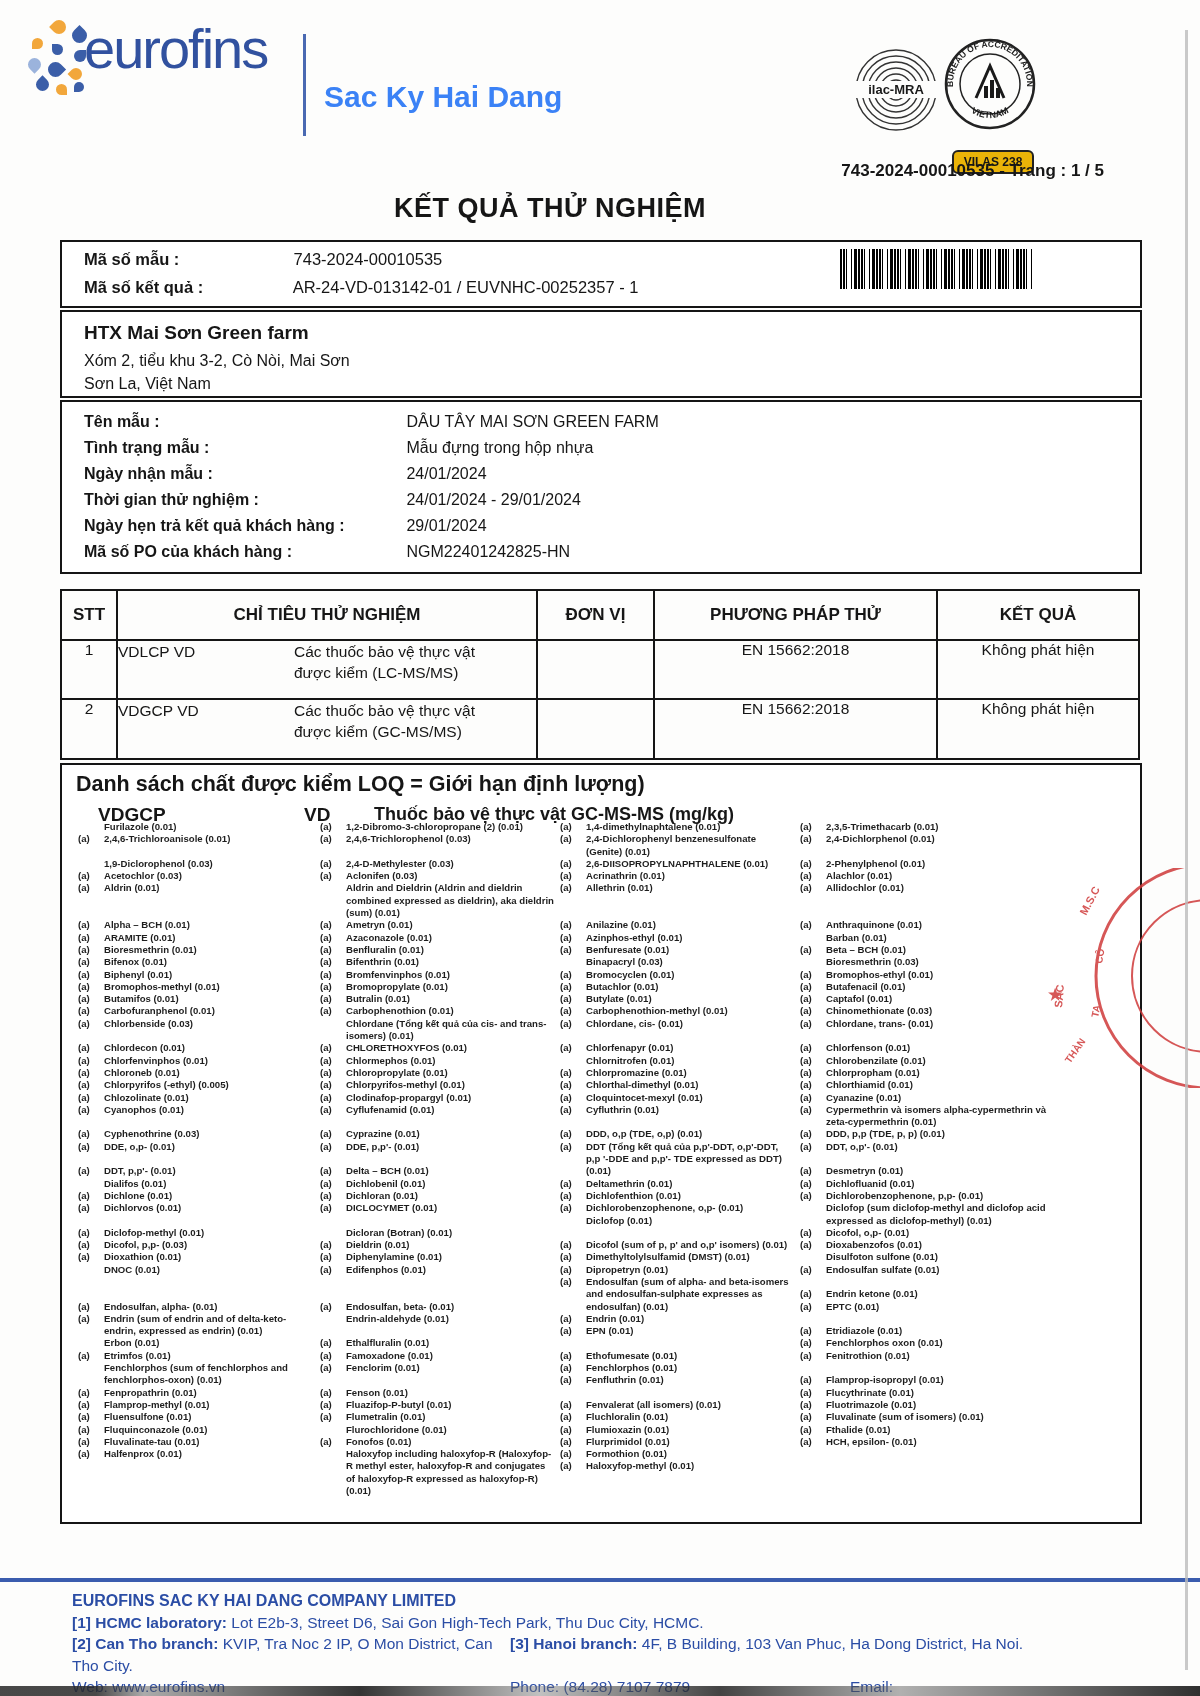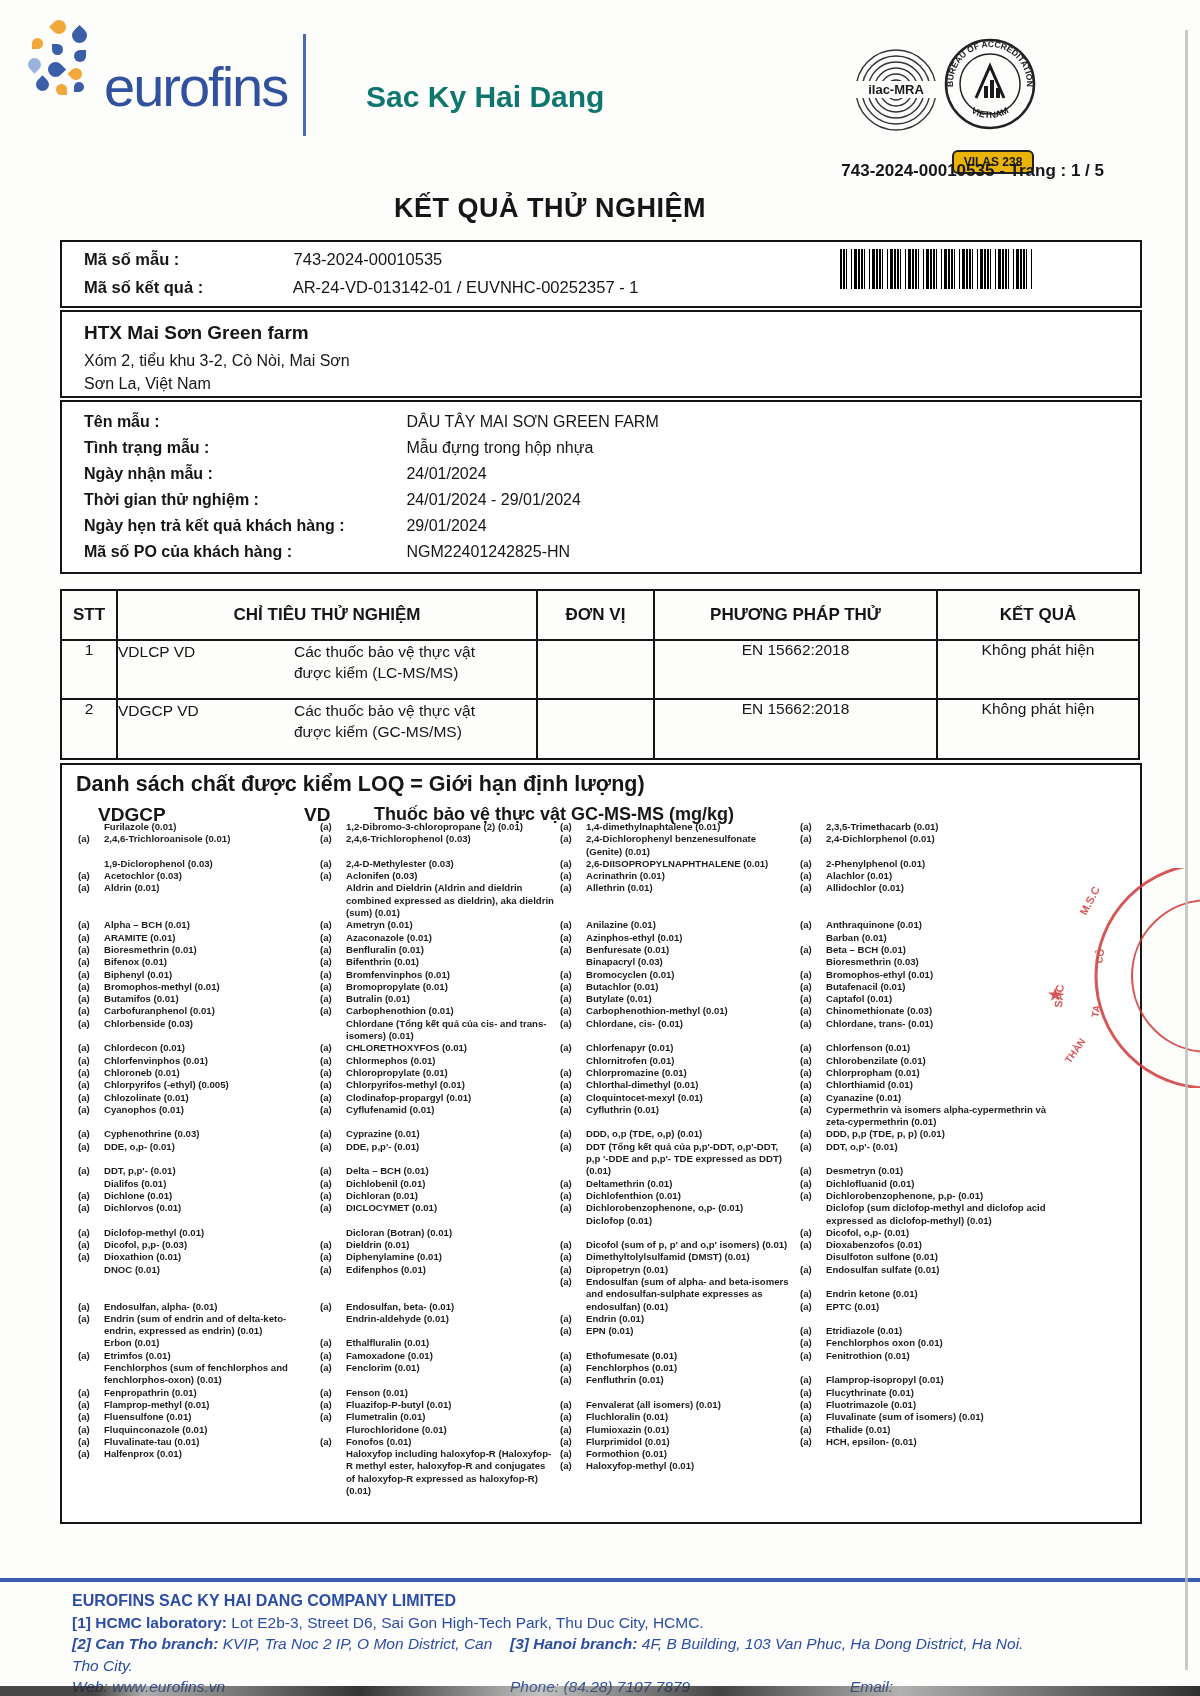--- a/index.html
+++ b/index.html
@@ -3,23 +3,23 @@
 <meta charset="utf-8">
 <style>
   html,body{margin:0;padding:0;background:#e8e8e8;}
   .page{position:relative;width:1200px;height:1696px;background:#fdfdfc;overflow:hidden;
         font-family:"Liberation Sans",sans-serif;color:#161616;margin:0 auto;}
   .abs{position:absolute;}
 
   
   .logo-icon{left:28px;top:20px;width:70px;height:96px;}
   .dot{position:absolute;border-radius:50% 50% 50% 0;}
-  .logo-text{left:104px;top:16px;font-size:56px;letter-spacing:-2px;color:#31519f;font-weight:400;margin-top:38px;}
+  .logo-text{left:84px;top:16px;font-size:56px;letter-spacing:-2px;color:#31519f;font-weight:400;}
   .logo-divider{left:303px;top:34px;width:3px;height:102px;background:#4a69b2;}
-  .sublogo{left:324px;top:80px;font-size:30px;font-weight:700;color:#0f766e;margin-left:42px;}
+  .sublogo{left:324px;top:80px;font-size:30px;font-weight:700;color:#3b82f6;}
 
   .seal{color:#222;}
   .page-ref{right:96px;top:161px;font-size:17px;font-weight:700;}
 
   .title{left:0;top:193px;width:1100px;text-align:center;font-size:27px;font-weight:700;letter-spacing:.5px;}
 
   .docbox{border:2.5px solid #151515;background:#fff;}
   .box1{left:60px;top:240px;width:1078px;height:64px;}
   .box1 .row{position:absolute;left:22px;font-size:16.5px;}
   .box1 .lab{display:inline-block;width:205px;font-weight:700;}
@@ -61,21 +61,21 @@
   .chem .txt{flex:1;}
 
   
   .stamp{left:1040px;top:868px;width:160px;height:220px;opacity:.85;}
 
   
   .footer-rule{left:0;top:1578px;width:1200px;height:3.5px;background:#3a5cae;}
   .footer{left:72px;top:1590px;width:1080px;color:#2b4da5;font-size:15.5px;line-height:21.5px;}
   .footer .company{font-weight:700;font-size:16px;}
   .footer b{font-weight:700;}
-  .frow{display:flex;font-style:italic;}
+  .frow{display:flex;}
   .fc1{width:438px;flex:none;}
   .fc2{width:340px;flex:none;}
   .fc3{flex:1;}
 
   .scan-edge{right:12px;top:30px;width:3px;height:1640px;background:#bcbcbc;opacity:.8;}
   .scan-smudge{left:0;bottom:0;width:1200px;height:10px;
     background:linear-gradient(90deg,rgba(40,40,40,.85) 0 8%,rgba(90,90,90,.5) 12%,rgba(30,30,30,.9) 30%,rgba(120,120,120,.45) 45%,rgba(35,35,35,.85) 60%,rgba(100,100,100,.5) 75%,rgba(25,25,25,.9) 100%);}
 </style>
 </head>
 <body>

